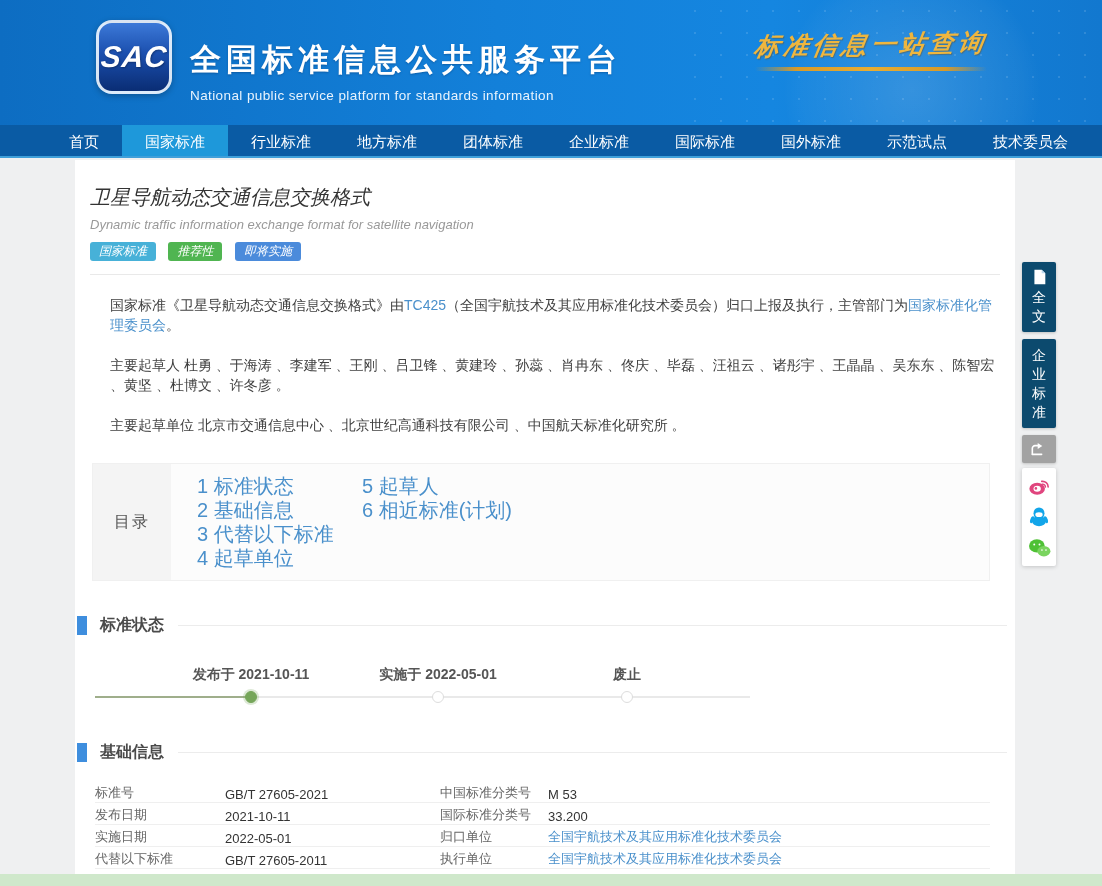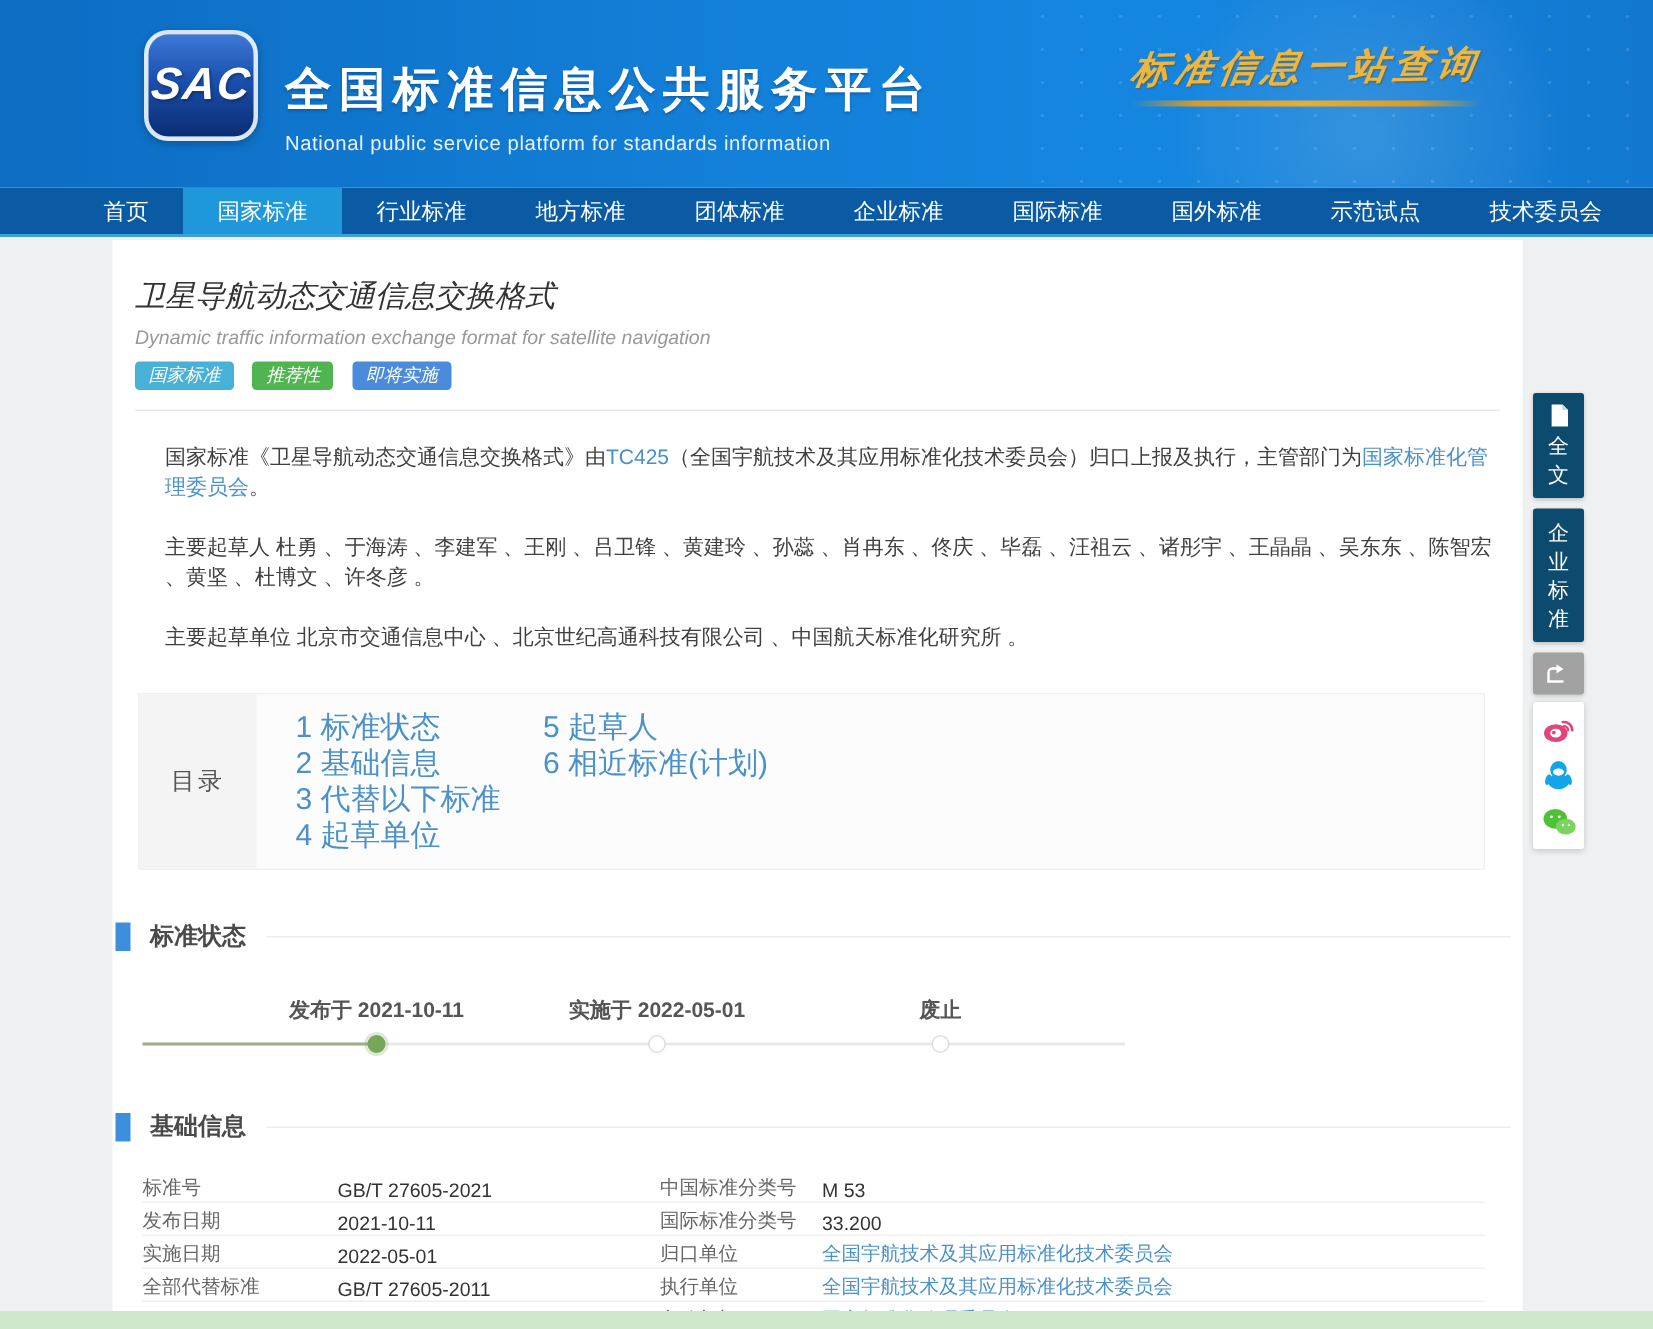--- a/index.html
+++ b/index.html
@@ -235,21 +235,21 @@
       </div>
       <div class="info-row">
         <div class="info-label">发布日期</div>
         <div class="info-value">2021-10-11</div>
       </div>
       <div class="info-row">
         <div class="info-label">实施日期</div>
         <div class="info-value">2022-05-01</div>
       </div>
       <div class="info-row">
-        <div class="info-label">全部代替标准</div>
+        <div class="info-label">代替以下标准</div>
         <div class="info-value">GB/T 27605-2011</div>
       </div>
     </div>
     <div class="info-col-r">
       <div class="info-row">
         <div class="info-label">中国标准分类号</div>
         <div class="info-value">M 53</div>
       </div>
       <div class="info-row">
         <div class="info-label">国际标准分类号</div>

